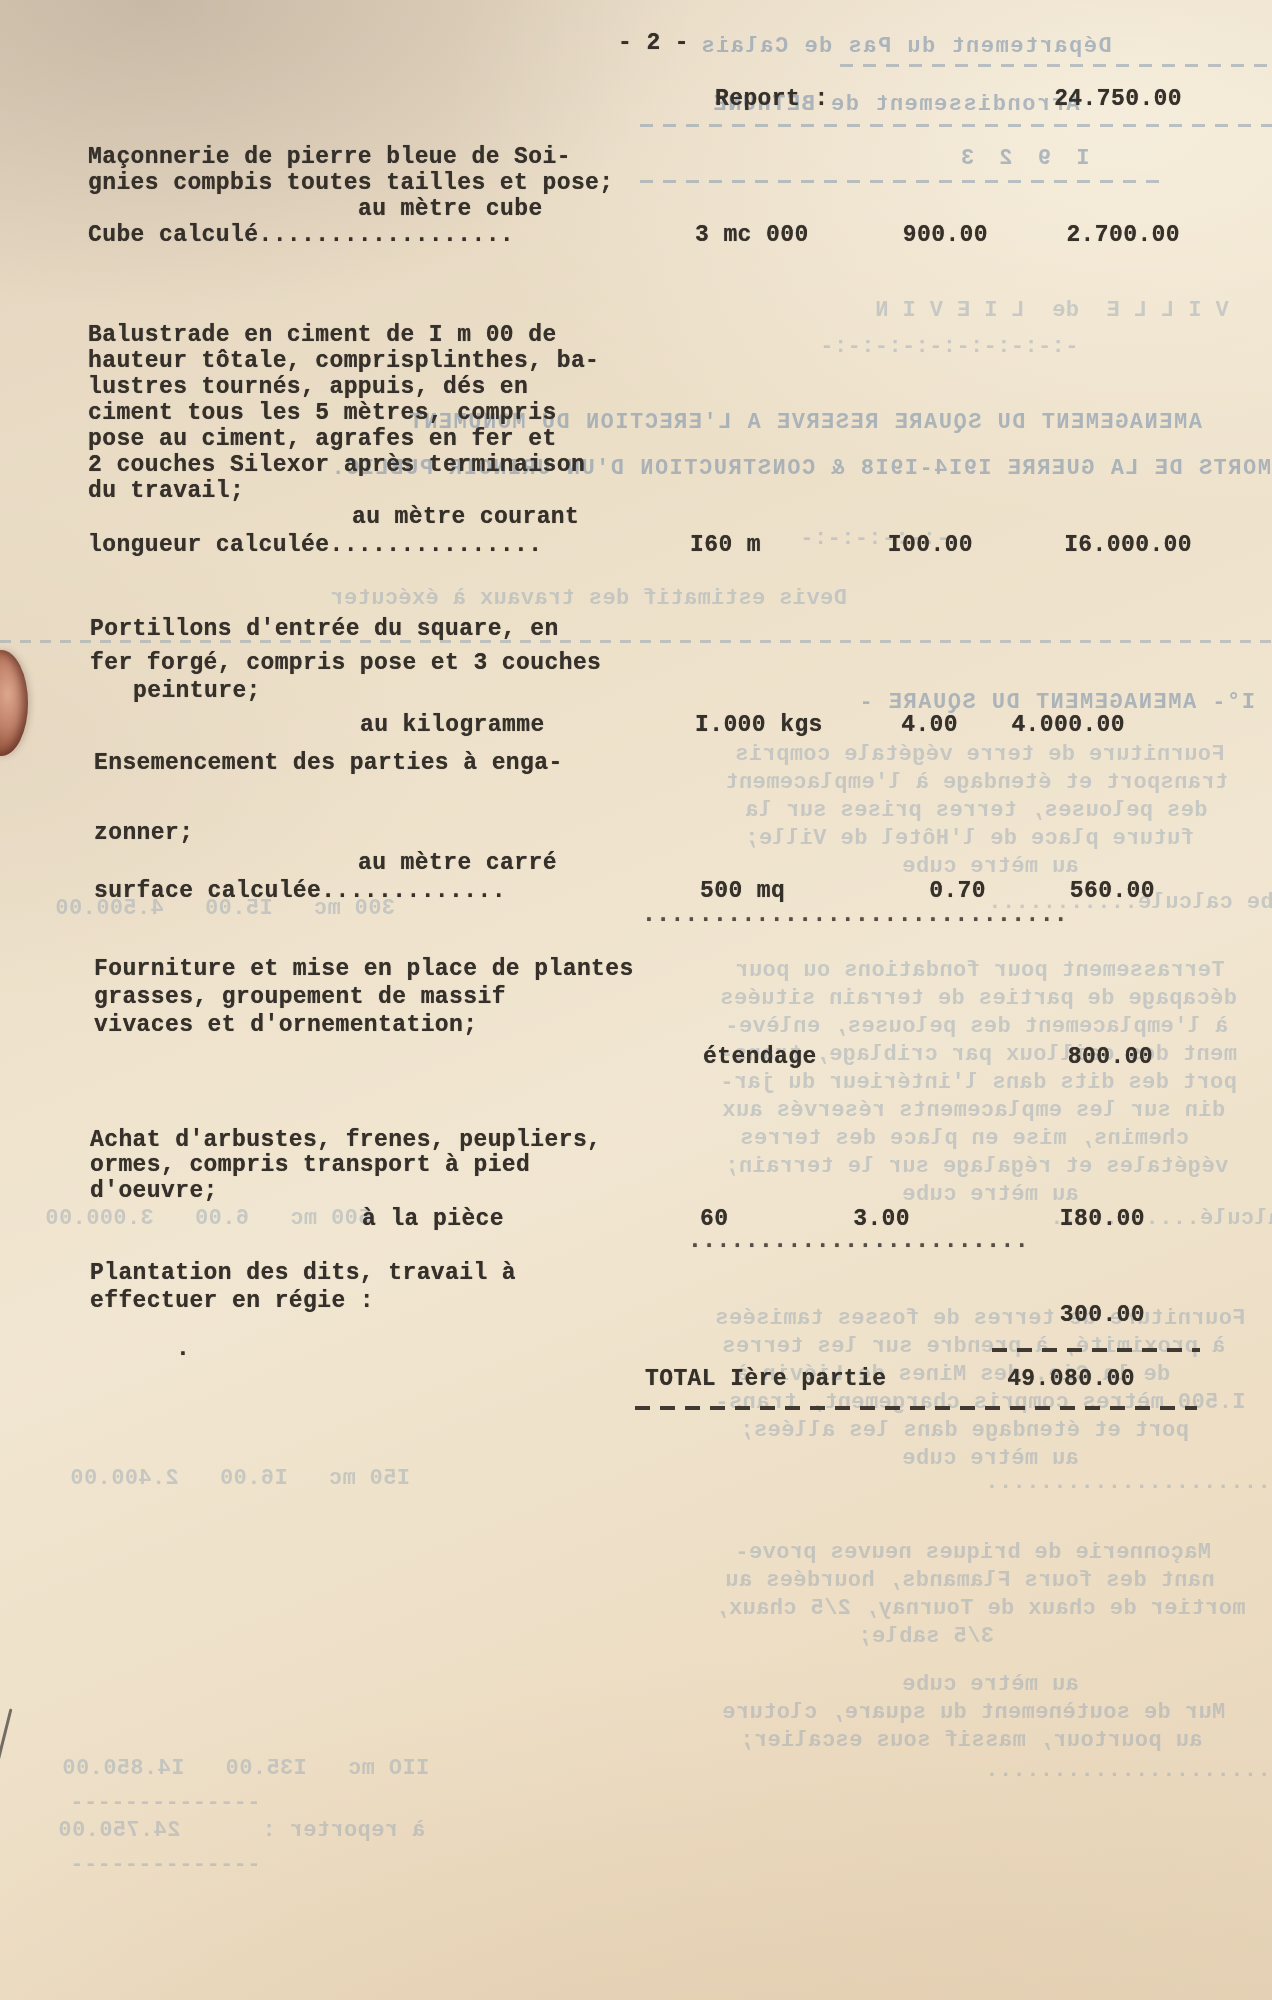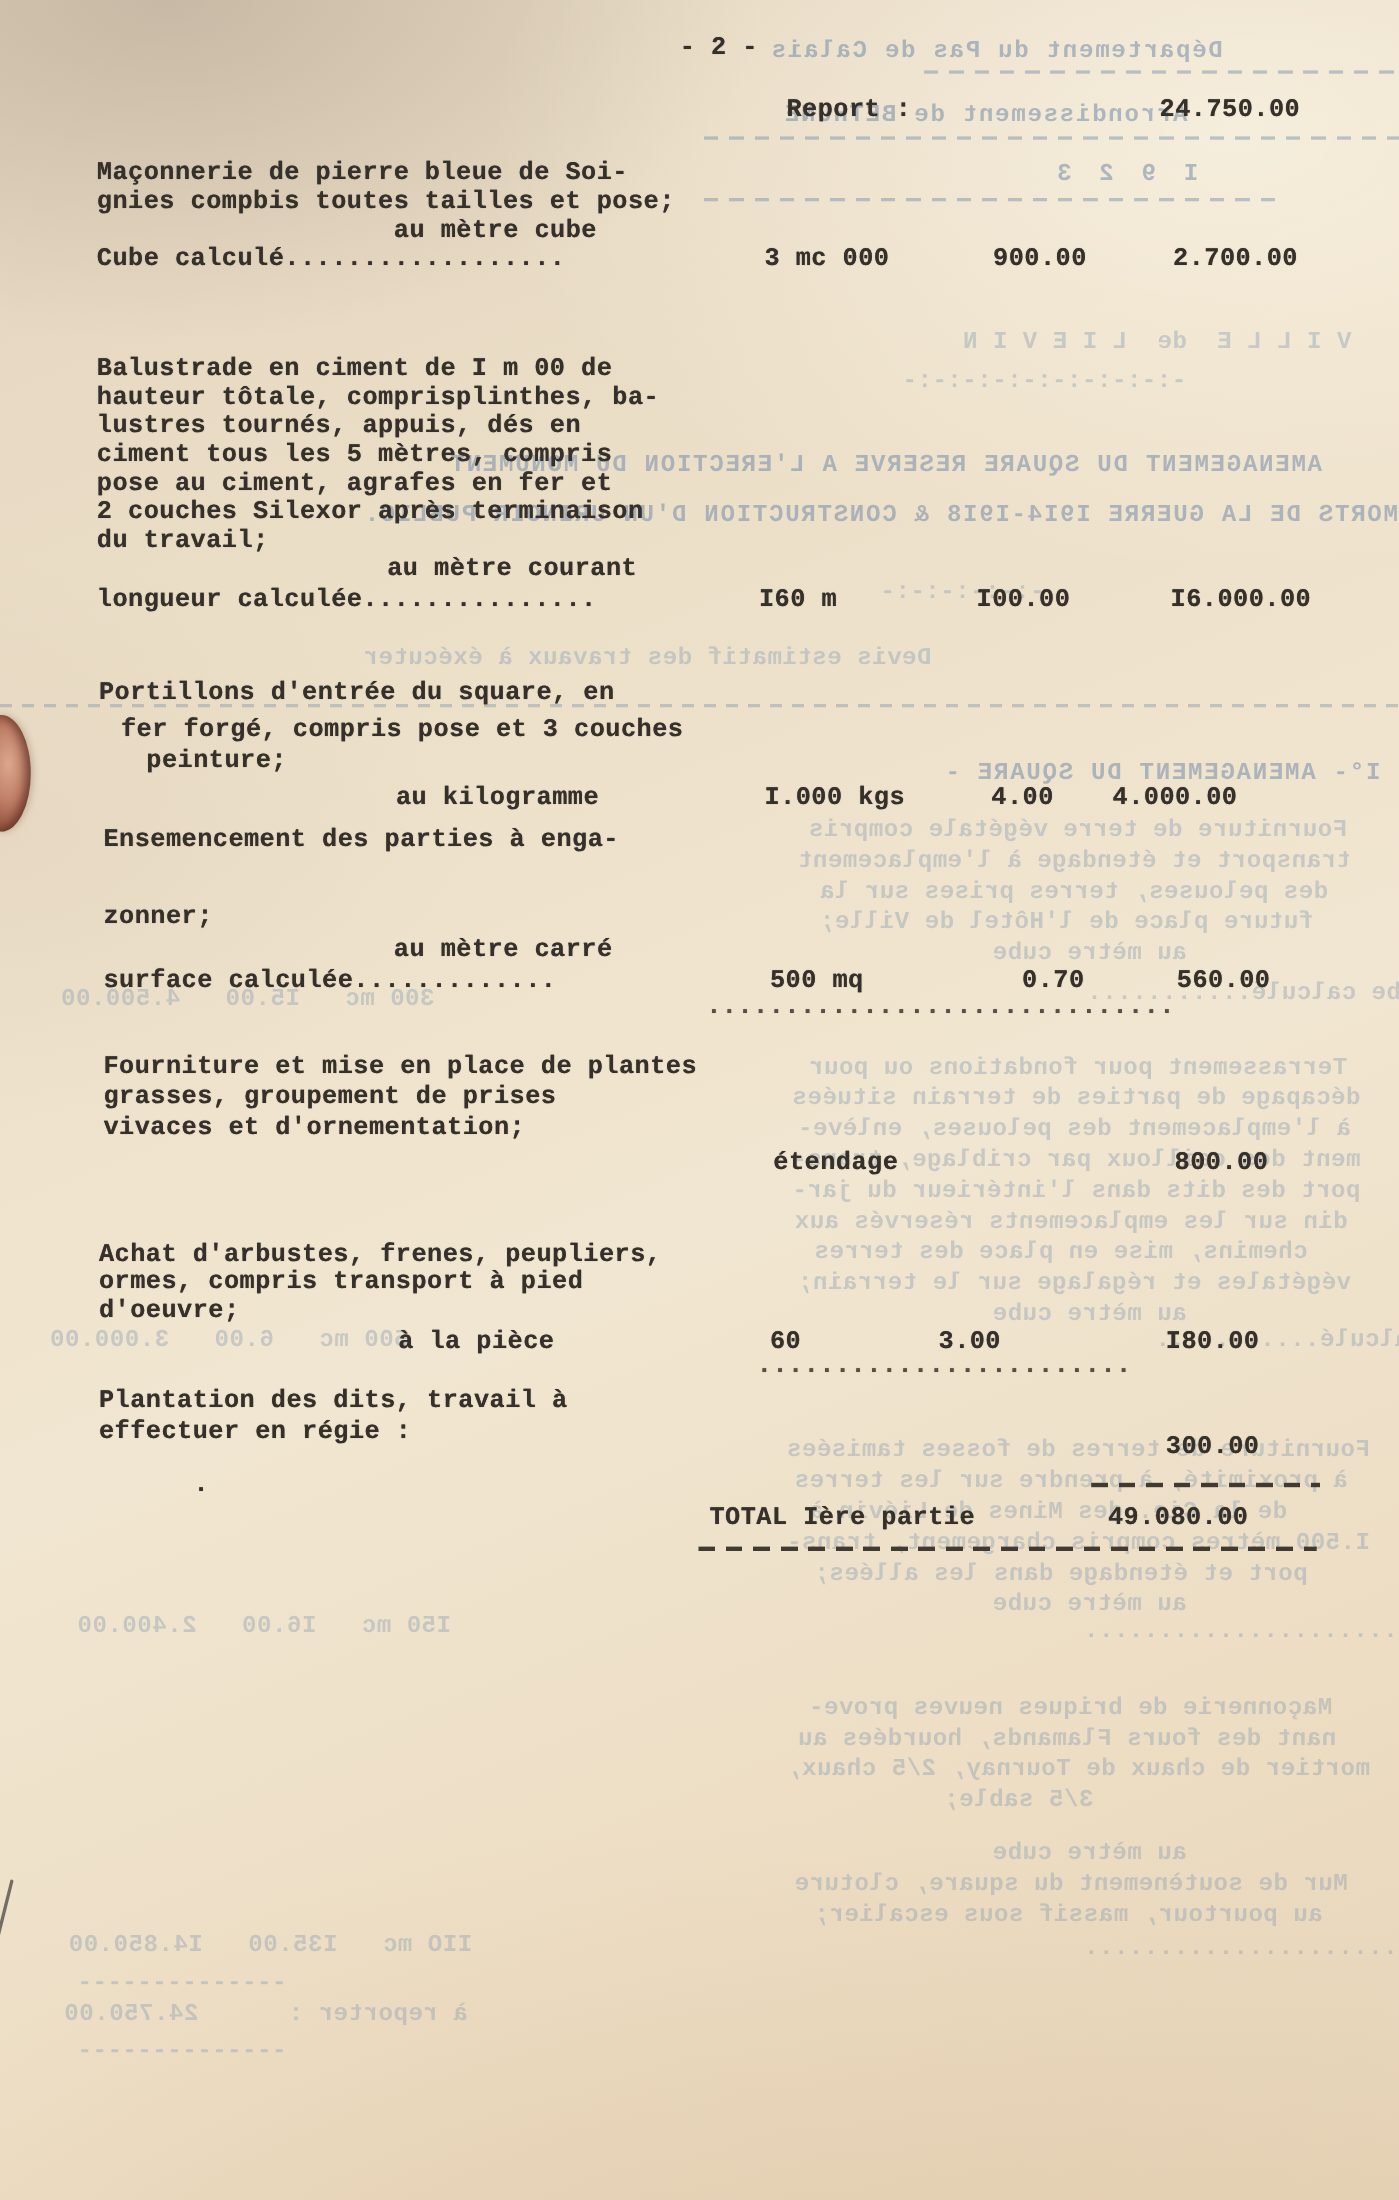--- a/index.html
+++ b/index.html
@@ -120,38 +120,38 @@
       <span class="t" style="left:88px;top:426px;">pose au ciment, agrafes en fer et</span>
       <span class="t" style="left:88px;top:452px;text-align:center;">2 couches Silexor après terminaison</span>
       <span class="t" style="left:88px;top:478px;">du travail;</span>
       <span class="t" style="left:352px;top:504px;">au mètre courant</span>
       <span class="t" style="left:88px;top:532px;">longueur calculée...............</span>
       <span class="t" style="left:690px;top:532px;">I60 m</span>
       <span class="t num" style="left:845px;top:532px;width:128px;">I00.00</span>
       <span class="t num" style="left:1000px;top:532px;width:192px;">I6.000.00</span>
 
       <span class="t" style="left:90px;top:616px;">Portillons d'entrée du square, en</span>
-      <span class="t" style="left:90px;top:650px;margin-left:20px;">fer forgé, compris pose et 3 couches</span>
+      <span class="t" style="left:90px;top:650px;">fer forgé, compris pose et 3 couches</span>
       <span class="t" style="left:90px;top:678px;margin-left:43px;">peinture;</span>
       <span class="t" style="left:360px;top:712px;">au kilogramme</span>
       <span class="t" style="left:695px;top:712px;">I.000 kgs</span>
       <span class="t num" style="left:858px;top:712px;width:100px;">4.00</span>
       <span class="t num" style="left:990px;top:712px;width:135px;">4.000.00</span>
 
       <span class="t" style="left:94px;top:750px;">Ensemencement des parties à enga-</span>
       <span class="t" style="left:94px;top:820px;">zonner;</span>
       <span class="t" style="left:358px;top:850px;">au mètre carré</span>
       <span class="t" style="left:94px;top:878px;">surface calculée.............</span>
       <span class="t" style="left:700px;top:878px;">500 mq</span>
       <span class="t num" style="left:860px;top:878px;width:126px;">0.70</span>
       <span class="t num" style="left:975px;top:878px;width:180px;">560.00</span>
       <span class="t" style="left:642px;top:902px;color:#564f45;">..............................</span>
 
       <span class="t" style="left:94px;top:956px;">Fourniture et mise en place de plantes</span>
-      <span class="t" style="left:94px;top:984px;">grasses, groupement de prises</span>
+      <span class="t" style="left:94px;top:984px;">grasses, groupement de massif</span>
       <span class="t" style="left:94px;top:1012px;">vivaces et d'ornementation;</span>
       <span class="t" style="left:703px;top:1044px;">étendage</span>
       <span class="t num" style="left:975px;top:1044px;width:178px;">800.00</span>
 
       <span class="t" style="left:90px;top:1127px;">Achat d'arbustes, frenes, peupliers,</span>
       <span class="t" style="left:90px;top:1152px;">ormes, compris transport à pied</span>
       <span class="t" style="left:90px;top:1178px;">d'oeuvre;</span>
       <span class="t" style="left:362px;top:1206px;">à la pièce</span>
       <span class="t" style="left:700px;top:1206px;">60</span>
       <span class="t num" style="left:820px;top:1206px;width:90px;">3.00</span>

